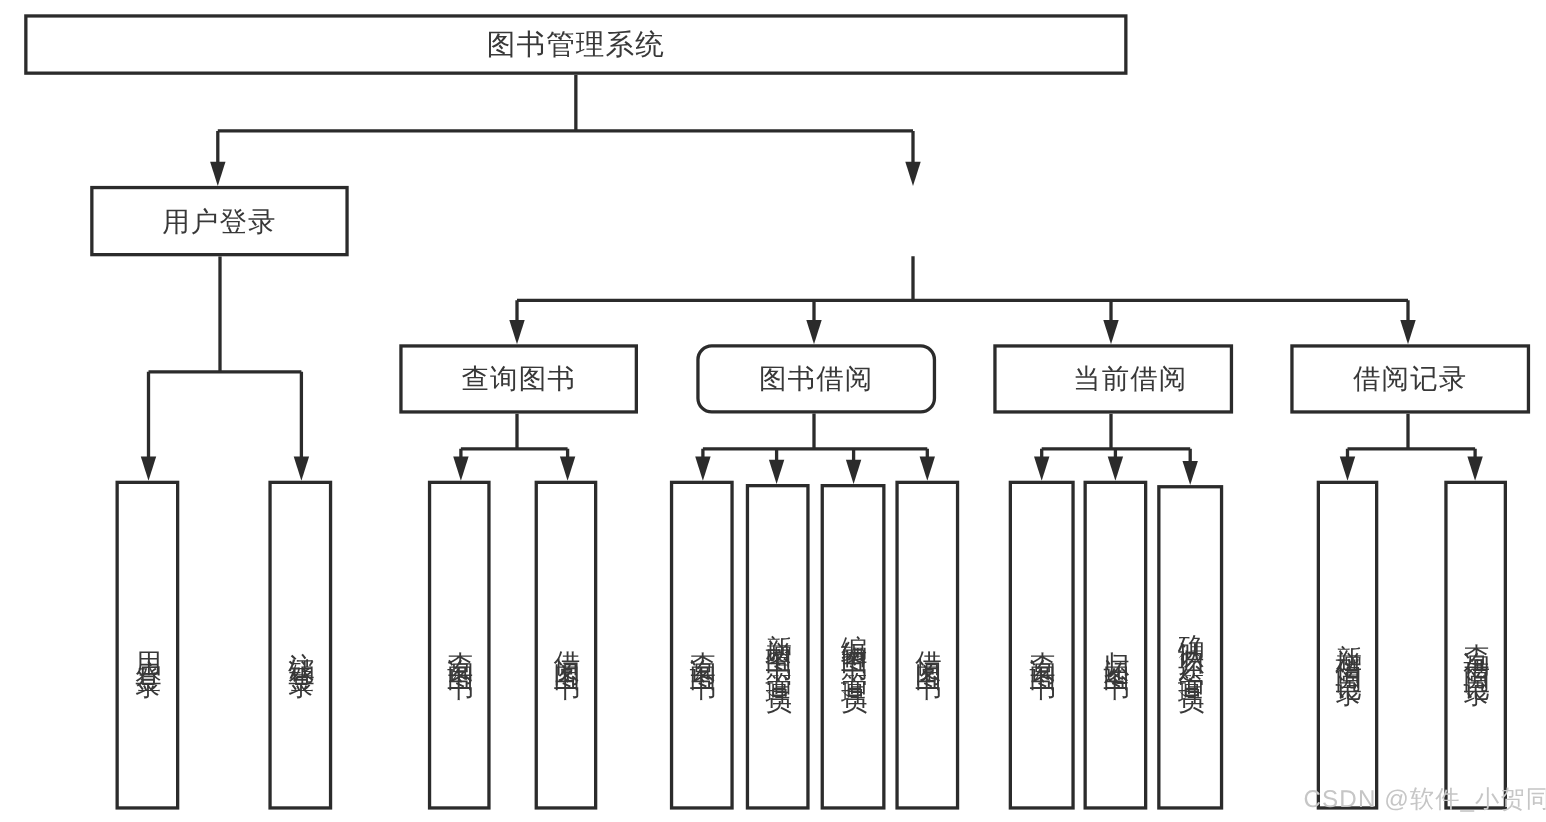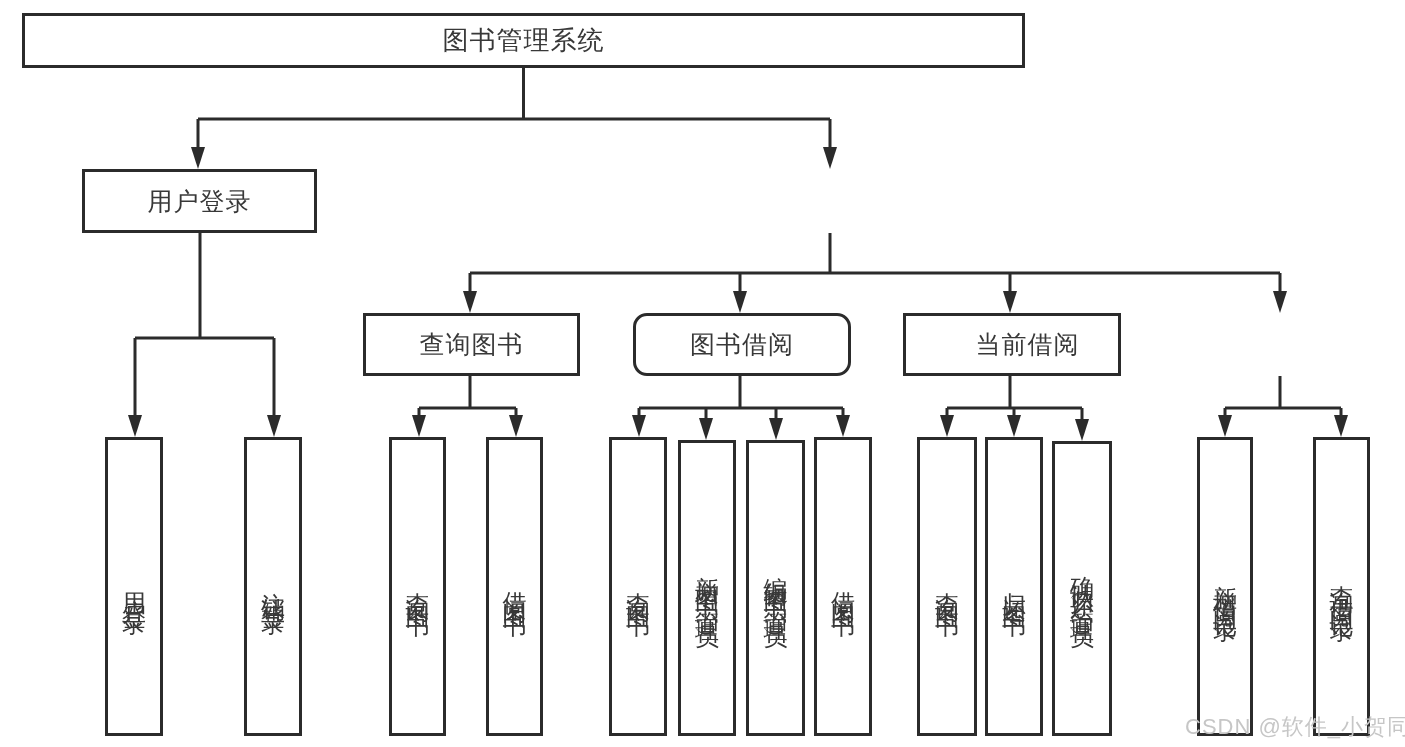--- a/index.html
+++ b/index.html
@@ -118,20 +118,21 @@
     </g>
   </svg>
 
   <div id="b-root" class="node hbox root-box">图书管理系统</div>
 
   <div id="b-user-login" class="node hbox">用户登录</div>
 
   <div id="b-new-book" class="node hbox">查询图书</div>
   <div id="b-book-borrow" class="node hbox">图书借阅</div>
   <div id="b-current-borrow" class="node hbox">当前借阅</div>
+  <div id="b-borrow-record" class="node hbox">借阅记录</div>
 
   <div id="l-login-1" class="node vbox">
     <span class="vtext">用户登录</span>
   </div>
   <div id="l-login-2" class="node vbox">
     <span class="vtext">注销登录</span>
   </div>
 
   <div id="l-nb-1" class="node vbox">
     <span class="vtext">查询图书</span>

